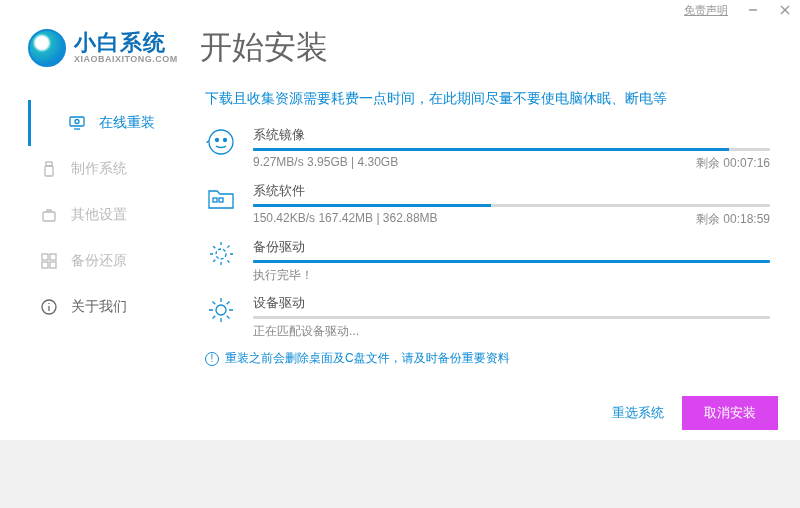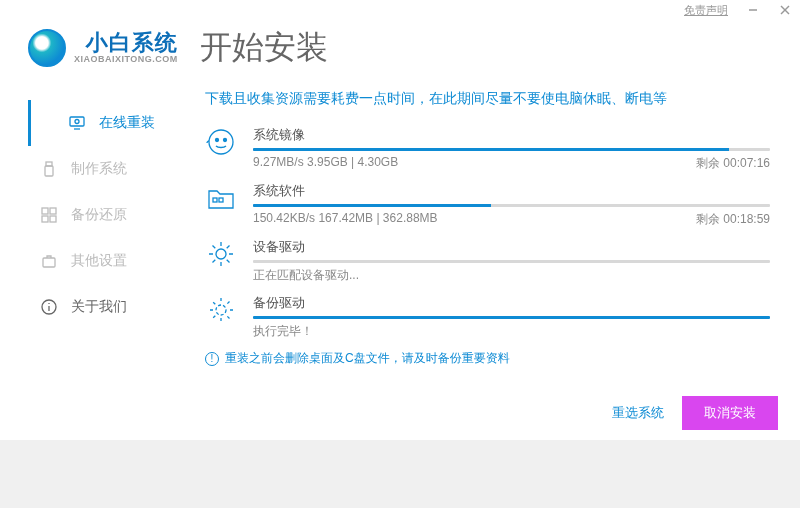--- a/index.html
+++ b/index.html
@@ -2,21 +2,21 @@
 <html><head>
   <meta charset="utf-8">
   <style>
     * { margin: 0; padding: 0; box-sizing: border-box; }
     body { font-family: "Microsoft YaHei", sans-serif; background: #f0f0f0; width: 800px; height: 508px; overflow: hidden; }
     .window { width: 800px; height: 440px; background: #fff; position: relative; }
     .titlebar { height: 18px; display: flex; justify-content: flex-end; align-items: center; padding: 2px 8px 0 0; gap: 18px; }
     .disclaimer { font-size: 11px; color: #999; text-decoration: underline; cursor: pointer; }
     .win-btn { width: 14px; height: 14px; display: flex; align-items: center; justify-content: center; cursor: pointer; color: #999; }
     .header { display: flex; align-items: center; padding: 8px 28px 12px 28px; }
-    .logo-wrap { display: flex; align-items: center; gap: 8px; width: 172px; text-align: right; }
+    .logo-wrap { display: flex; align-items: center; gap: 8px; width: 172px; }
     .logo-img { width: 38px; height: 38px; border-radius: 50%; border: 2px solid #0e8bd4; position: relative; background: radial-gradient(circle at 35% 35%, #fff 20%, #1eb5c8 30%, #0e8bd4 70%); }
     .logo-text { display: flex; flex-direction: column; line-height: 1.1; }
     .logo-cn { font-size: 22px; font-weight: bold; color: #0d6fb8; letter-spacing: 1px; }
     .logo-en { font-size: 9px; color: #999; letter-spacing: 0.5px; font-weight: bold; }
     .page-title { font-size: 32px; color: #666; font-weight: 300; }
     .body { display: flex; height: 420px; }
     .sidebar { width: 175px; padding-top: 18px; }
     .side-item { display: flex; align-items: center; gap: 14px; padding: 14px 0 14px 38px; font-size: 14px; color: #bbb; border-left: 3px solid transparent; cursor: pointer; }
     .side-item.active { color: #0e8bd4; border-left-color: #0e8bd4; margin-left: 28px; }
     .side-icon { width: 16px; height: 16px; display: flex; align-items: center; justify-content: center; }
@@ -82,36 +82,36 @@
             <svg width="16" height="16" viewBox="0 0 16 16" fill="none" stroke="currentColor" stroke-width="1.3">
               <rect x="5" y="1" width="6" height="4"></rect>
               <rect x="4" y="5" width="8" height="10" rx="1"></rect>
             </svg>
           </span>
         <span>制作系统</span>
       </div>
       <div class="side-item">
         <span class="side-icon">
             <svg width="16" height="16" viewBox="0 0 16 16" fill="none" stroke="currentColor" stroke-width="1.3">
+              <rect x="2" y="5" width="12" height="9" rx="1"></rect>
+              <path d="M6 5V3h4v2"></path>
+            </svg>
+          </span>
+        <span>其他设置</span>
+      </div>
+      <div class="side-item">
+        <span class="side-icon">
+            <svg width="16" height="16" viewBox="0 0 16 16" fill="none" stroke="currentColor" stroke-width="1.3">
               <rect x="1" y="1" width="6" height="6"></rect>
               <rect x="9" y="1" width="6" height="6"></rect>
               <rect x="1" y="9" width="6" height="6"></rect>
               <rect x="9" y="9" width="6" height="6"></rect>
             </svg>
           </span>
         <span>备份还原</span>
-      </div>
-      <div class="side-item">
-        <span class="side-icon">
-            <svg width="16" height="16" viewBox="0 0 16 16" fill="none" stroke="currentColor" stroke-width="1.3">
-              <rect x="2" y="5" width="12" height="9" rx="1"></rect>
-              <path d="M6 5V3h4v2"></path>
-            </svg>
-          </span>
-        <span>其他设置</span>
       </div>
       <div class="side-item" style="color:#666">
         <span class="side-icon">
             <svg width="16" height="16" viewBox="0 0 16 16" fill="none" stroke="currentColor" stroke-width="1.3">
               <circle cx="8" cy="8" r="7"></circle>
               <line x1="8" y1="4" x2="8" y2="5"></line>
               <line x1="8" y1="7" x2="8" y2="12"></line>
             </svg>
           </span>
         <span>关于我们</span>
@@ -162,60 +162,60 @@
             </div>
           <div class="task-detail-row">
             <span>150.42KB/s 167.42MB | 362.88MB</span>
             <span>剩余 00:18:59</span>
           </div>
         </div>
       </div>
 
       <div class="task">
         <div class="task-icon">
+            <svg width="30" height="30" viewBox="0 0 30 30" fill="none" stroke="currentColor" stroke-width="1.3" stroke-dasharray="3 2">
+              <circle cx="15" cy="15" r="5"></circle>
+              <path d="M15 3v4M15 23v4M27 15h-4M7 15H3M23.5 6.5l-2.8 2.8M9.3 20.7l-2.8 2.8M23.5 23.5l-2.8-2.8M9.3 9.3L6.5 6.5"></path>
+            </svg>
+          </div>
+        <div class="task-body">
+          <div class="task-title-row">
+              <span>备份驱动</span>
+            </div>
+          <div class="progress">
+              <div class="progress-fill" style="width:100%"></div>
+            </div>
+          <div class="task-detail-row">
+            <span>执行完毕！</span>
+            <span></span>
+          </div>
+        </div>
+      </div>
+
+      <div class="task">
+        <div class="task-icon">
             <svg width="30" height="30" viewBox="0 0 30 30" fill="none" stroke="currentColor" stroke-width="1.3">
               <circle cx="15" cy="15" r="5"></circle>
               <path d="M15 3v4M15 23v4M27 15h-4M7 15H3M23.5 6.5l-2.8 2.8M9.3 20.7l-2.8 2.8M23.5 23.5l-2.8-2.8M9.3 9.3L6.5 6.5"></path>
             </svg>
           </div>
         <div class="task-body">
           <div class="task-title-row">
               <span>设备驱动</span>
             </div>
           <div class="progress">
               <div class="progress-fill" style="width:0%"></div>
             </div>
           <div class="task-detail-row">
             <span>正在匹配设备驱动...</span>
             <span></span>
           </div>
         </div>
       </div>
 
-      <div class="task">
-        <div class="task-icon">
-            <svg width="30" height="30" viewBox="0 0 30 30" fill="none" stroke="currentColor" stroke-width="1.3" stroke-dasharray="3 2">
-              <circle cx="15" cy="15" r="5"></circle>
-              <path d="M15 3v4M15 23v4M27 15h-4M7 15H3M23.5 6.5l-2.8 2.8M9.3 20.7l-2.8 2.8M23.5 23.5l-2.8-2.8M9.3 9.3L6.5 6.5"></path>
-            </svg>
-          </div>
-        <div class="task-body">
-          <div class="task-title-row">
-              <span>备份驱动</span>
-            </div>
-          <div class="progress">
-              <div class="progress-fill" style="width:100%"></div>
-            </div>
-          <div class="task-detail-row">
-            <span>执行完毕！</span>
-            <span></span>
-          </div>
-        </div>
-      </div>
-
       <div class="warning">
         <span class="warn-icon">!</span>
         <span>重装之前会删除桌面及C盘文件，请及时备份重要资料</span>
       </div>
 
     </div>
   </div>
 
   <div class="footer">
     <span class="btn-link">重选系统</span>

